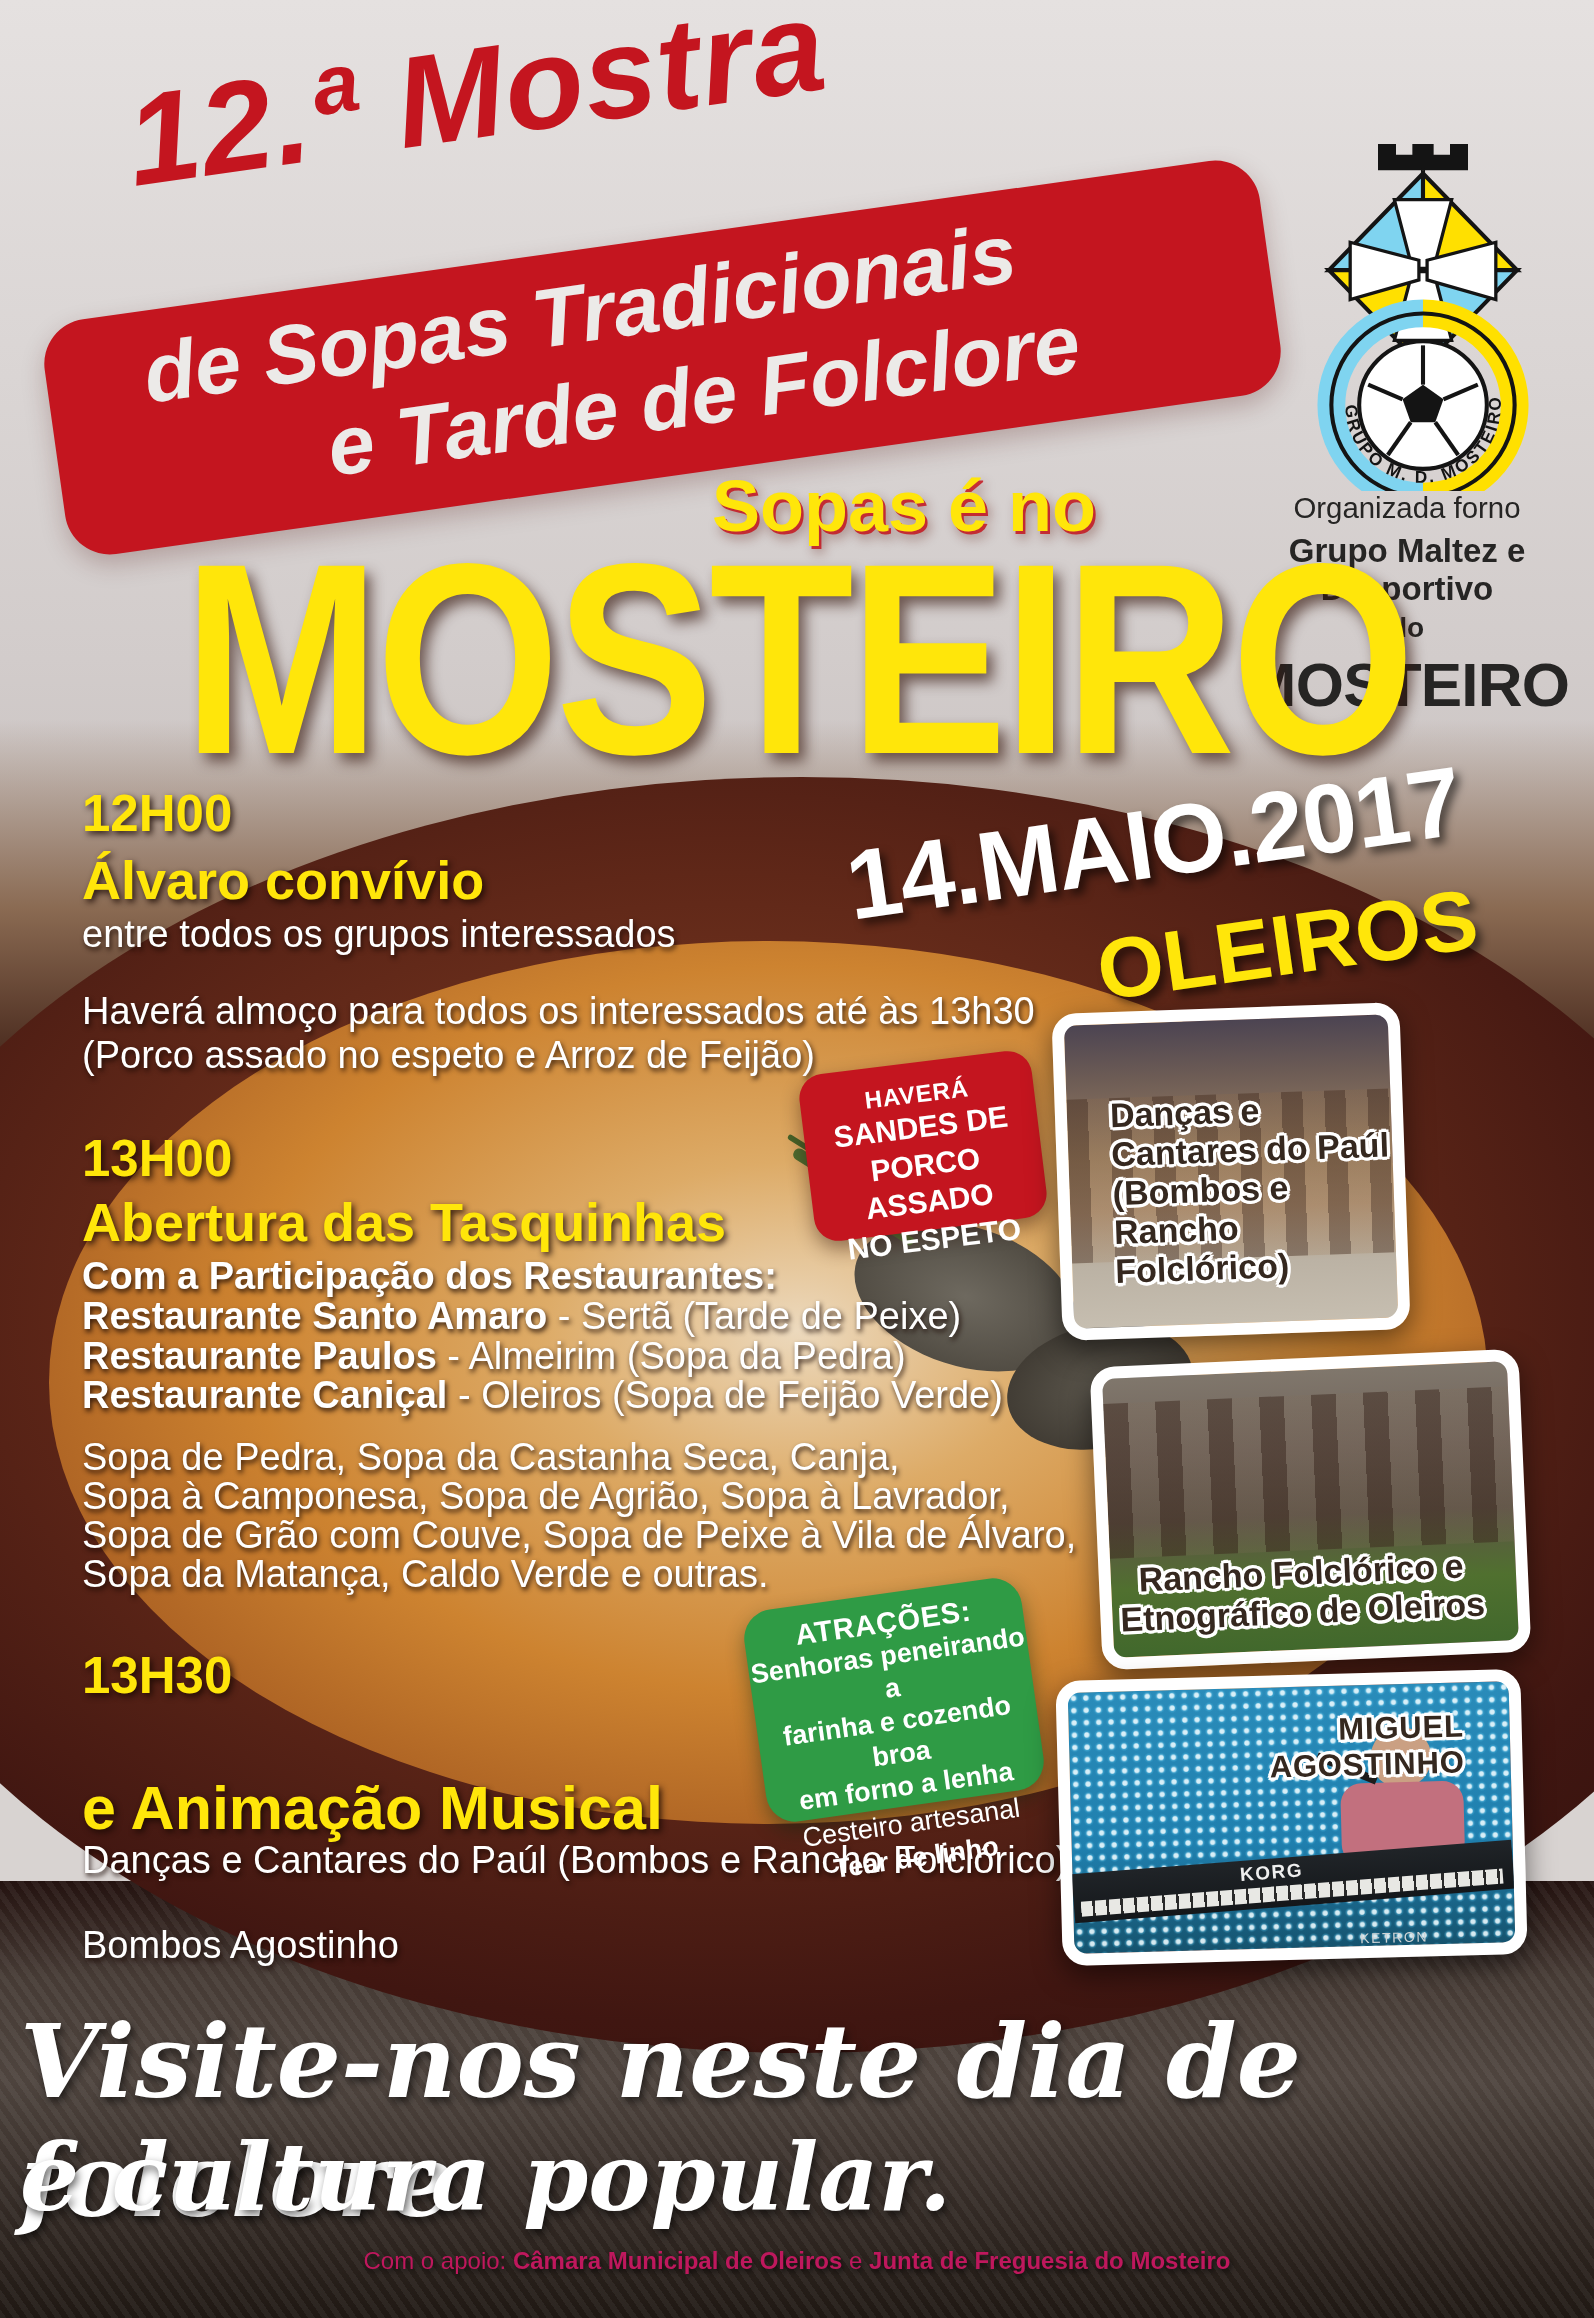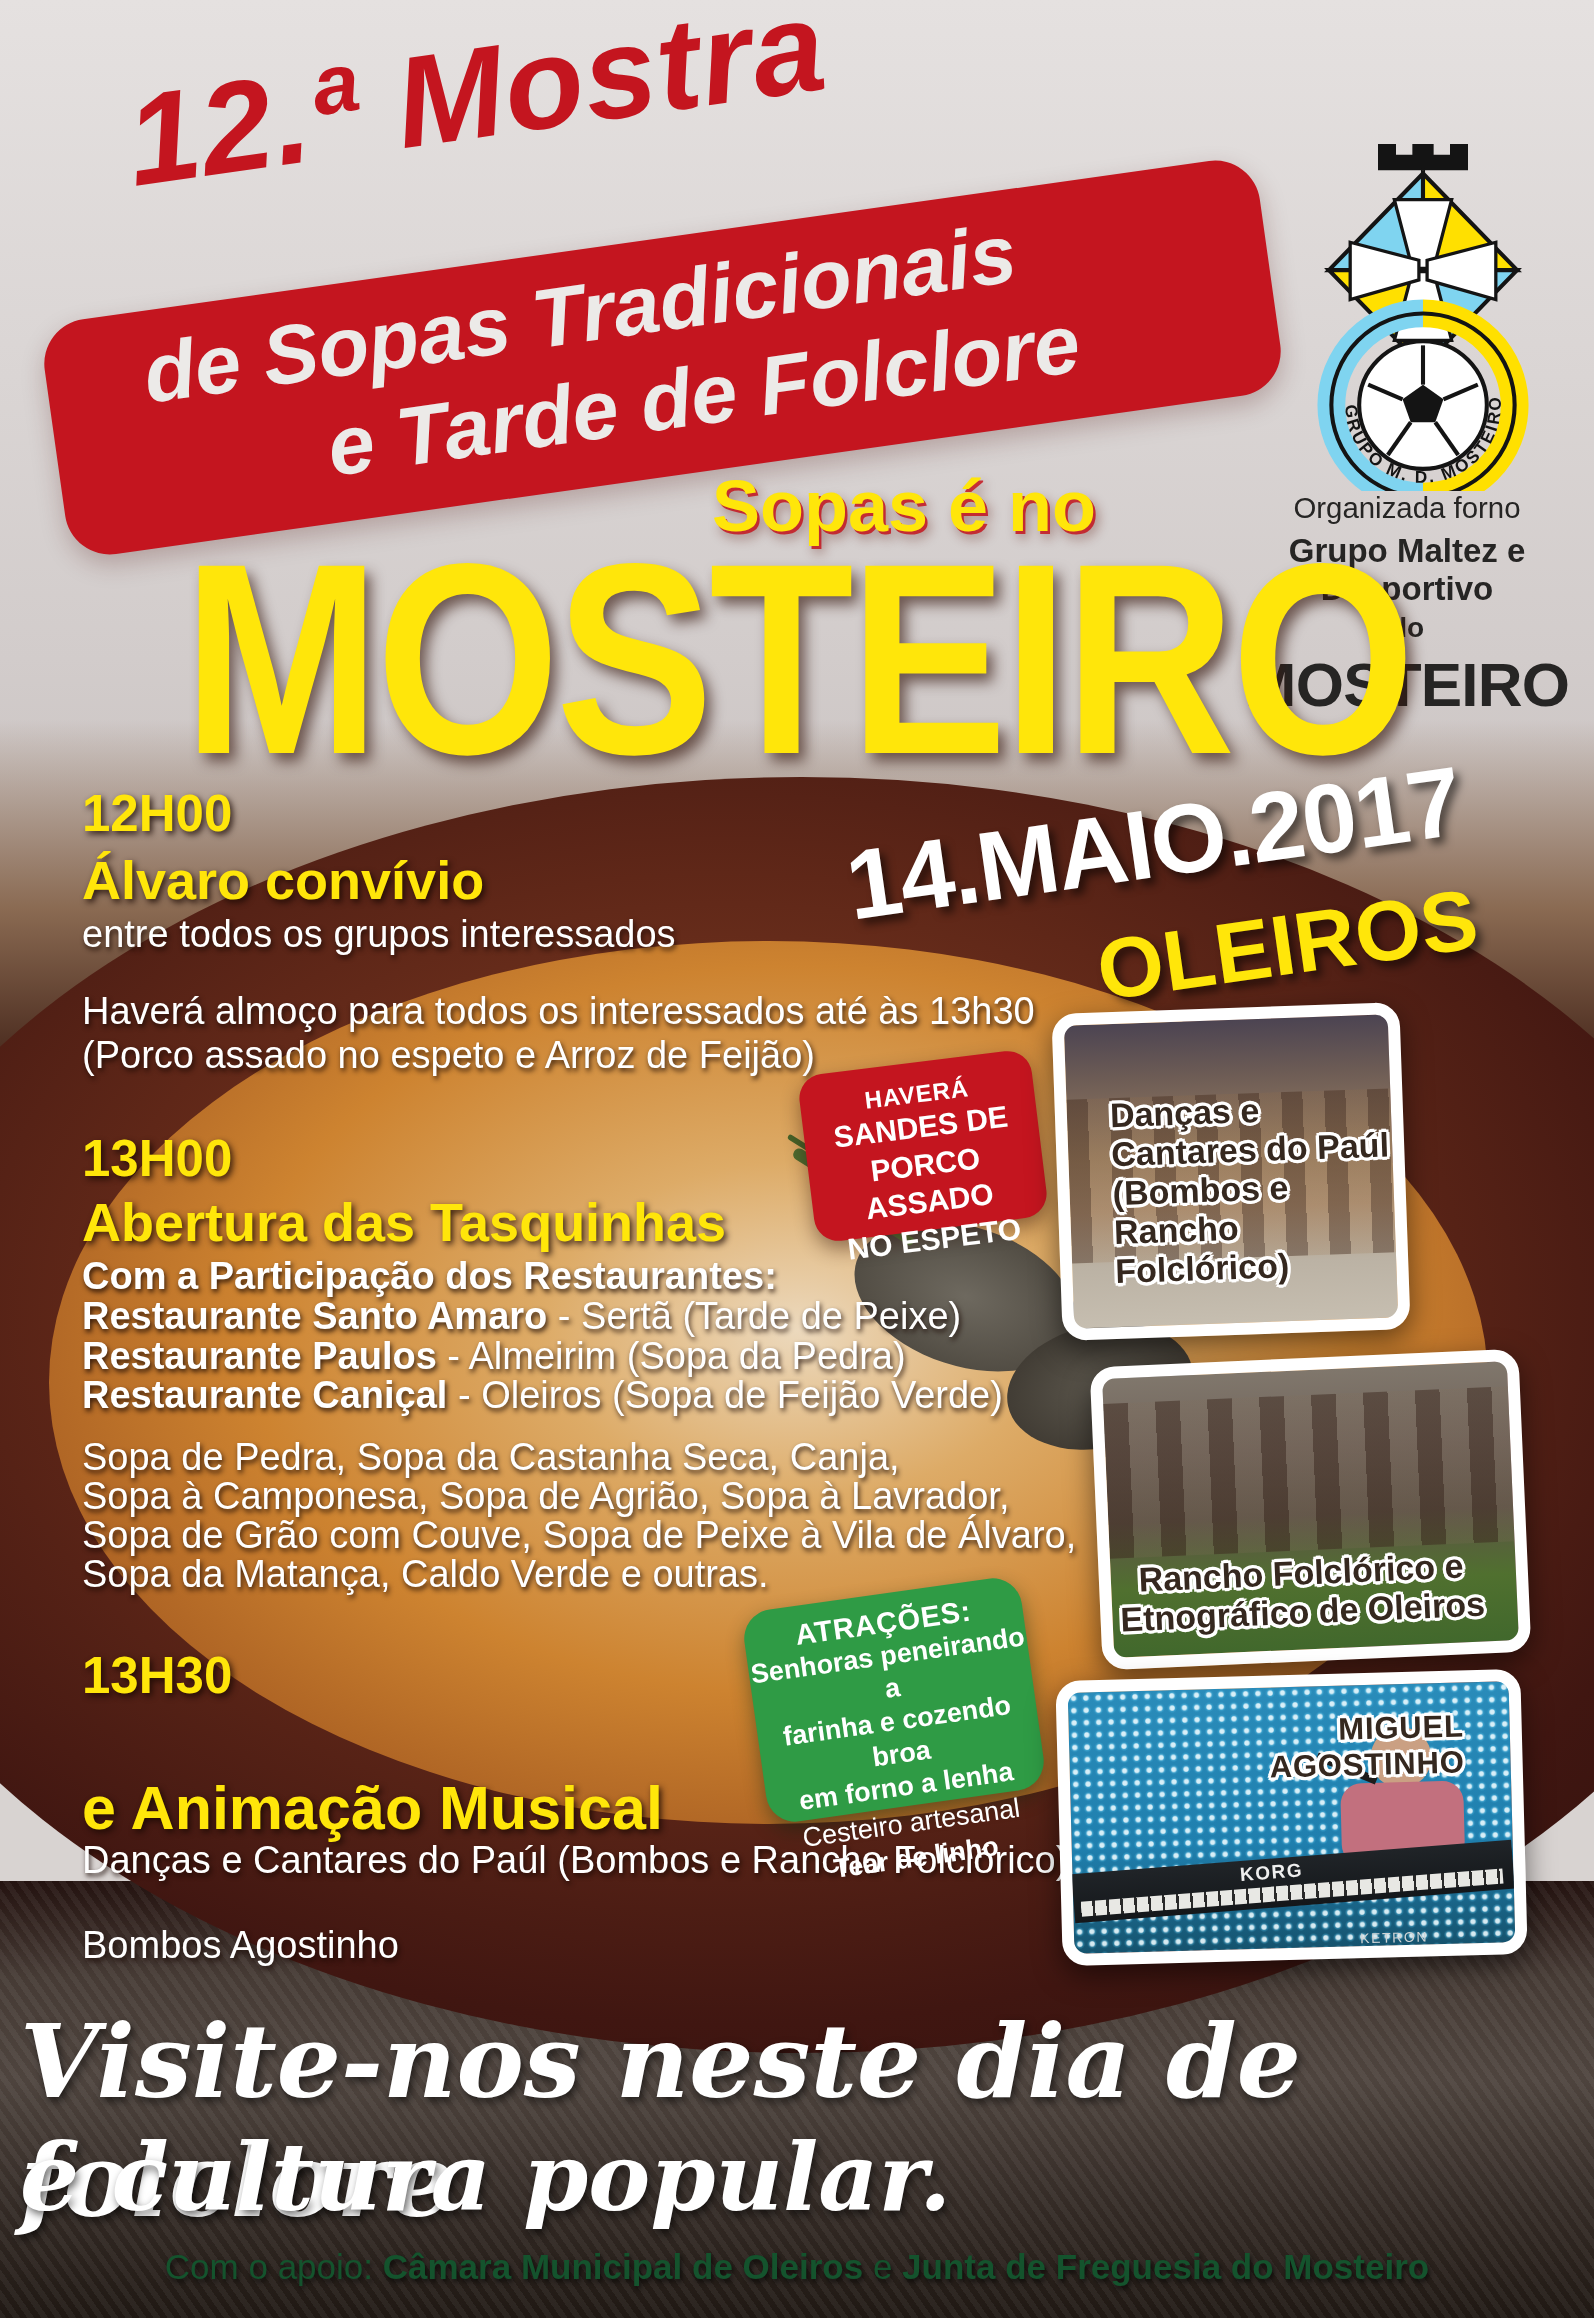--- a/index.html
+++ b/index.html
@@ -117,22 +117,22 @@
   .cap1{left:43px;bottom:36px;}
   .cap2{left:0;right:24.5px;bottom:18px;text-align:center;}
   .cap3{right:46px;top:26px;text-align:right;font-size:31px;letter-spacing:0.8px;}
 
   
   .script1,.script2{position:absolute;left:8px;width:100%;text-align:left;color:#fff;
     font-family:"DejaVu Serif",serif;font-style:italic;font-weight:700;
     text-shadow:2.5px 4.1px 8.2px rgba(0,0,0,.6);margin-left:12px;}
   .script1{top:2002px;font-size:101px;}
   .script2{top:2123px;font-size:93px;}
-  .support{position:absolute;left:0;top:2247px;width:100%;text-align:center;color:#14532d;
-    font-size:35px;text-shadow:1.6px 2.5px 4.9px rgba(0,0,0,.7);}
+  .support{position:absolute;left:0;top:2247px;width:100%;text-align:center;color:#be185d;
+    font-size:24px;text-shadow:1.6px 2.5px 4.9px rgba(0,0,0,.7);}
   .support b{font-weight:700;}
 </style>
 </head>
 <body>
 
 <div class="poster">
 
   <div class="bg-top"></div>
   <div class="bg-fabric"></div>
   <div class="bg-blend"></div>

